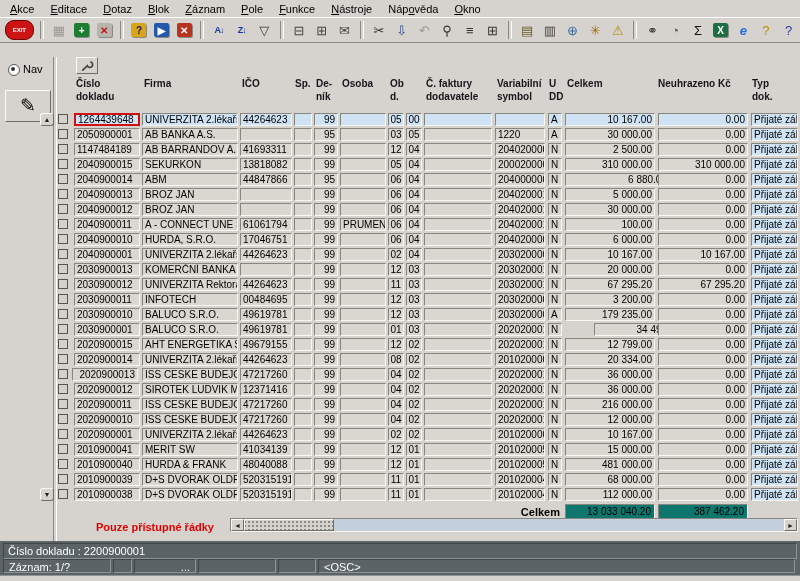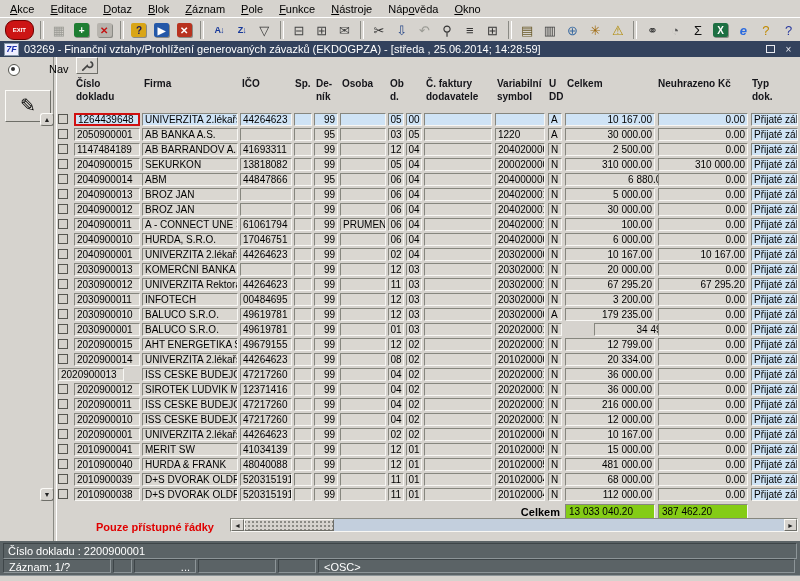--- a/index.html
+++ b/index.html
@@ -29,21 +29,21 @@
   .t-title{flex:1;white-space:nowrap;overflow:hidden;}
   .win-btn{width:15px;height:12px;display:flex;align-items:center;justify-content:center;
            color:#e8eaf0;font-size:10px;margin-left:3px;flex:none;}
   .win-btn .sq{width:7px;height:6px;border:1px solid #e8eaf0;}
   
   .content{position:absolute;top:57px;left:0;width:800px;height:484px;background:#d6d3ce;overflow:hidden;}
   .vline{position:absolute;left:53px;top:0;bottom:0;width:2px;border-left:1px solid #8a8a84;border-right:1px solid #fff;}
   .radio{position:absolute;left:8px;top:7px;width:10px;height:10px;border-radius:50%;
          border:1px solid #55554f;background:#fff;}
   .radio:after{content:"";position:absolute;left:2px;top:2px;width:4px;height:4px;border-radius:50%;background:#333;}
-  .navlabel{position:absolute;left:23px;top:6px;font-size:11px;margin-left:26px;}
+  .navlabel{position:absolute;left:23px;top:6px;font-size:11px;}
   .penbtn{position:absolute;left:5px;top:33px;width:46px;height:32px;background:#d6d3ce;
           border:1px solid;border-color:#fcfbf8 #6e6e68 #6e6e68 #fcfbf8;font-size:19px;line-height:28px;text-align:center;padding:0;}
   .wrenchbtn{position:absolute;left:76px;top:0px;width:22px;height:17px;background:#d6d3ce;
              border:1px solid;border-color:#fcfbf8 #6e6e68 #6e6e68 #fcfbf8;padding:0;display:flex;align-items:center;justify-content:center;}
   .hdr{position:absolute;top:20px;font-size:10px;font-weight:bold;color:#15151a;white-space:pre-line;line-height:13px;}
   
   #rows{position:absolute;left:0;top:55px;width:800px;}
   .row{position:relative;height:15px;}
   .cell{position:absolute;top:1px;height:13px;box-sizing:border-box;background:#dad7d1;
         border:1px solid;border-color:#86867e #f8f7f4 #f8f7f4 #86867e;overflow:hidden;
@@ -52,23 +52,23 @@
   .cell.right{text-align:right;}
   .cell.center{text-align:center;padding:0;}
   .cell.current{border:2px solid #d01010;line-height:9px;}
   .cb{position:absolute;left:58px;top:2px;width:10px;height:10px;box-sizing:border-box;
       background:#d4d1cb;border:1px solid #55554f;}
   .vbtn{position:absolute;left:40px;top:1px;width:14px;height:13px;box-sizing:border-box;background:#d6d3ce;
         border:1px solid;border-color:#fcfbf8 #6e6e68 #6e6e68 #fcfbf8;border-radius:3px;
         font-size:7px;line-height:11px;text-align:center;color:#222;}
   
   .tot-label{position:absolute;left:460px;top:449px;width:100px;text-align:right;font-size:11px;font-weight:bold;}
-  .tot-field{position:absolute;top:447px;height:16px;box-sizing:border-box;background:#84cc16;
+  .tot-field{position:absolute;top:447px;height:16px;box-sizing:border-box;background:#0f766e;
              border:1px solid;border-color:#86867e #f8f7f4 #f8f7f4 #86867e;font-size:10px;
-             line-height:14px;text-align:left;padding:0 3px;}
+             line-height:14px;text-align:right;padding:0 3px;}
   .tot1{left:565px;width:90px;} .tot2{left:658px;width:90px;}
   .rednote{position:absolute;left:96px;top:464px;color:#e00000;font-weight:bold;font-size:11px;}
   .hscroll{position:absolute;left:230px;right:2px;top:461px;height:14px;background:#c3cfdd;
            border:1px solid;border-color:#86867e #f8f7f4 #f8f7f4 #86867e;box-sizing:border-box;}
   .hs-btn{position:absolute;top:0;width:13px;height:12px;background:#d6d3ce;text-align:center;
           font-size:7px;line-height:11px;color:#222;border:1px solid;border-color:#fcfbf8 #6e6e68 #6e6e68 #fcfbf8;box-sizing:border-box;}
   .hs-left{left:0;} .hs-right{right:0;}
   .hs-thumb{position:absolute;left:13px;top:0;width:90px;height:12px;background:#d6d3ce;box-sizing:border-box;
             border:1px solid;border-color:#fcfbf8 #6e6e68 #6e6e68 #fcfbf8;
             background-image:radial-gradient(#8a8a84 1px, transparent 1px);background-size:4px 4px;background-position:30px 4px;}
@@ -193,28 +193,20 @@
         <span style="color: rgb(42, 106, 223); font-style: italic; font-weight: bold;">e</span>
       </span>
       <span class="tb-icon">
         <span style="color: rgb(192, 138, 0);">?</span>
       </span>
       <span class="tb-icon">
         <span style="color: rgb(42, 58, 159);">?</span>
       </span>
     </div>
 
-  <div class="titlebar">
-    <span class="t-icon">7F</span>
-    <span class="t-title">03269 - Finanční vztahy/Prohlížení generovaných závazků (EKDOGPZA) - [středa , 25.06.2014; 14:28:59]</span>
-    <span class="win-btn">
-        <span class="sq"></span>
-      </span>
-    <span class="win-btn">×</span>
-  </div>
 
   <div class="content">
     <div class="vline"></div>
     <span class="radio"></span>
     <span class="navlabel">Nav</span>
     <button class="penbtn">✎</button>
     <button class="wrenchbtn">
       <svg width="14" height="14" viewBox="0 0 16 16">
         <path d="M12.5 3.5 a3.2 3.2 0 1 1 -4.2 4.2 L3.2 12.6" stroke="#444" stroke-width="2" fill="none" stroke-linecap="round"></path>
       </svg>
@@ -527,21 +519,21 @@
           <span class="cell center" style="left: 406px; width: 16px;">02</span>
           <span class="cell" style="left: 424px; width: 68px;"></span>
           <span class="cell" style="left: 495px; width: 50px;">2010200005</span>
           <span class="cell" style="left: 548px; width: 14px;">N</span>
           <span class="cell right" style="left: 565px; width: 90px;">20 334.00</span>
           <span class="cell right" style="left: 658px; width: 90px;">0.00</span>
           <span class="cell blue" style="left: 751px; width: 47px;">Přijaté záloh</span>
         </div>
         <div class="row">
           <span class="cb"></span>
-          <span class="cell" style="left: 58px; width: 66px;">2020900013</span>
+          <span class="cell" style="left: 72px; width: 66px; text-align: right;">2020900013</span>
           <span class="cell" style="left: 142px; width: 96px;">ISS CESKE BUDEJOVICE</span>
           <span class="cell" style="left: 240px; width: 52px;">47217260</span>
           <span class="cell" style="left: 294px; width: 18px;"></span>
           <span class="cell right" style="left: 314px; width: 24px;">99</span>
           <span class="cell" style="left: 340px; width: 46px;"></span>
           <span class="cell center" style="left: 388px; width: 16px;">04</span>
           <span class="cell center" style="left: 406px; width: 16px;">02</span>
           <span class="cell" style="left: 424px; width: 68px;"></span>
           <span class="cell" style="left: 495px; width: 50px;">2020200011</span>
           <span class="cell" style="left: 548px; width: 14px;">N</span>

